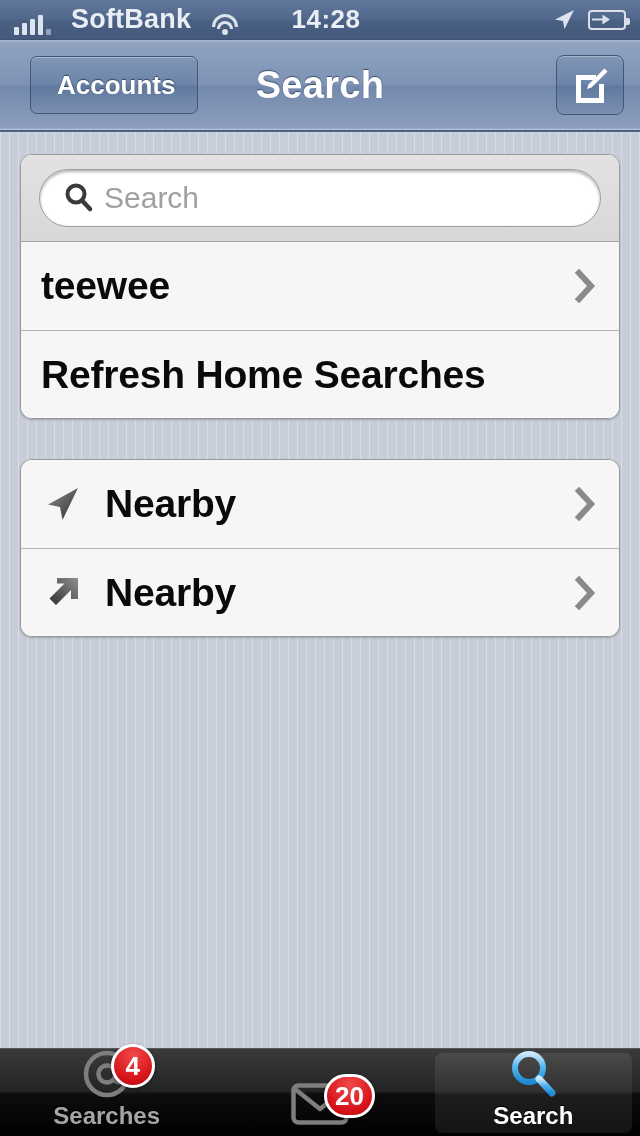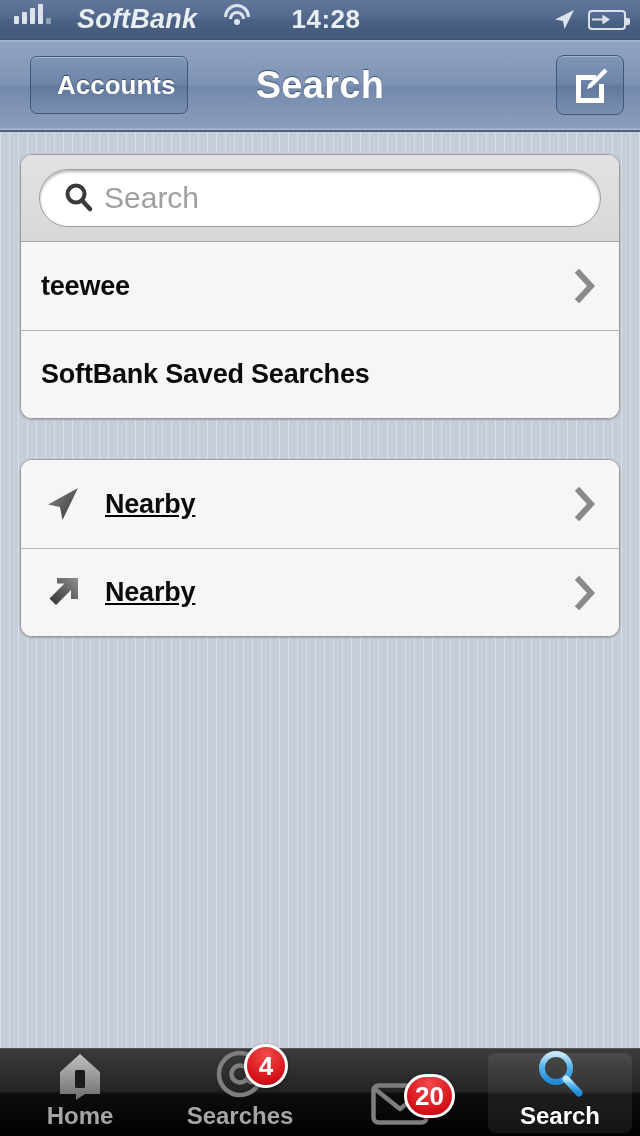--- a/index.html
+++ b/index.html
@@ -32,21 +32,21 @@
     position: relative;
     height: 40px;
     background: linear-gradient(to bottom, #5b7194 0%, #4d6488 45%, #47five 46%, #465d80 100%);
     background: linear-gradient(to bottom, #61779a 0%, #51688d 48%, #4a6184 52%, #44597c 100%);
     display: flex; align-items: center;
     color: #e8ecf3;
     font-size: 26px;
     padding: 0 14px;
     border-bottom: 1px solid #3c5273;
   }
-  .sb-left { display: flex; align-items: flex-start; gap: 26px; font-style: italic; }
+  .sb-left { display: flex; align-items: flex-end; gap: 20px; }
   .sb-center {
     position: absolute; left: 12px; right: 0; text-align: center;
     font-size: 26px; font-weight: bold; letter-spacing: .5px;
     color: #e9edf4;
     pointer-events: none;
   }
   .sb-right { margin-left: auto; display: flex; align-items: center; gap: 12px; }
 
   .signal { display: flex; align-items: flex-end; gap: 3px; height: 20px; }
   .signal i { width: 5px; background: #dde3ec; display: block; border-radius: 1px; }
@@ -93,21 +93,21 @@
   .nav-title {
     position: absolute; left: 0; right: 0; text-align: center;
     font-size: 38px; font-weight: bold; color: #ffffff;
     text-shadow: 0 -1px 1px rgba(40,55,80,.75);
     letter-spacing: .3px; pointer-events: none;
   }
   .back-btn {
     position: relative;
     height: 58px;
     display: flex; align-items: center;
-    padding: 0 12px 0 26px;
+    padding: 0 22px 0 26px;
     margin-left: 14px;
     background: linear-gradient(to bottom, #8096b7 0%, #6d85a9 48%, #61799f 52%, #7a8fb1 100%);
     border: 1px solid #41567a;
     border-radius: 7px;
     color: #fff; font-size: 26px; font-weight: bold;
     text-shadow: 0 -1px 1px rgba(35,50,75,.8);
     box-shadow: inset 0 1px 0 rgba(255,255,255,.35);
     cursor: pointer;
   }
   .back-btn::before {
@@ -135,21 +135,21 @@
   .content { position: relative; padding: 0 20px; }
 
   .group {
     border: 1px solid #9a9a9a;
     border-radius: 12px;
     background: #f6f6f6;
     box-shadow: 0 1px 2px rgba(0,0,0,.22);
     overflow: hidden;
   }
   .group.first { margin-top: 22px; }
-  .group.second { margin-top: 40px; text-decoration: underline; }
+  .group.second { margin-top: 40px; }
 
   .searchbar-cell {
     background: linear-gradient(to bottom, #e2e2e2 0%, #d8d8d8 100%);
     padding: 14px 18px;
     border-bottom: 1px solid #a8a8a8;
   }
   .search-field {
     height: 58px;
     background: #fff;
     border-radius: 29px;
@@ -164,21 +164,21 @@
 
   .row {
     height: 88px;
     display: flex; align-items: center;
     padding: 0 20px 0 20px;
     background: #f6f6f6;
     cursor: pointer;
   }
   .row + .row { border-top: 1px solid #b4b4b4; }
   .row .rowicon { width: 44px; flex: none; display: flex; justify-content: center; align-items: center; margin-right: 20px; }
-  .row .label { font-size: 27px; font-weight: bold; color: #0a0a0a; letter-spacing: -.2px; }
+  .row .label { font-size: 39px; font-weight: bold; color: #0a0a0a; letter-spacing: -.2px; }
   .row .chev { margin-left: auto; }
 
   
   .tabbar {
     position: absolute; left: 0; bottom: 0;
     width: 640px; height: 88px;
     background: linear-gradient(to bottom, #3b3b3b 0%, #242424 48%, #0d0d0d 52%, #000 100%);
     border-top: 1px solid #55585b;
     display: flex;
   }
@@ -281,21 +281,21 @@
       </div>
 
       <div class="row">
         <span class="label">teewee</span>
         <svg class="chev" width="26" height="40" viewBox="0 0 26 40">
           <path d="M6 7 L18 20 L6 33" fill="none" stroke="#8a8a8a" stroke-width="6" stroke-linecap="square" stroke-linejoin="miter"></path>
         </svg>
       </div>
 
       <div class="row">
-        <span class="label">SoftBank Saved Searches</span>
+        <span class="label">Refresh Home Searches</span>
       </div>
 
     </div>
 
     <div class="group second">
 
       <div class="row">
         <span class="rowicon">
           <svg width="40" height="40" viewBox="0 0 40 40">
             <defs>
@@ -329,35 +329,20 @@
         <svg class="chev" width="26" height="40" viewBox="0 0 26 40">
           <path d="M6 7 L18 20 L6 33" fill="none" stroke="#8a8a8a" stroke-width="6" stroke-linecap="square" stroke-linejoin="miter"></path>
         </svg>
       </div>
 
     </div>
   </div>
 
   <div class="tabbar">
 
-    <div class="tab">
-      <span class="tabicon">
-        <svg width="50" height="50" viewBox="0 0 50 50">
-          <defs>
-            <linearGradient id="gHome" x1="0" y1="0" x2="0" y2="1">
-              <stop offset="0%" stop-color="#c0c0c0"></stop>
-              <stop offset="100%" stop-color="#6d6d6d"></stop>
-            </linearGradient>
-          </defs>
-          <path d="M25 4 L45 22 V44 H30 L21 50 V44 H5 V22 Z" fill="url(#gHome)"></path>
-          <rect x="20" y="20" width="10" height="18" rx="1.5" fill="#1b1b1b"></rect>
-        </svg>
-      </span>
-      <span class="tablabel">Home</span>
-    </div>
 
     <div class="tab">
       <span class="tabicon">
         <svg width="52" height="52" viewBox="0 0 52 52">
           <circle cx="26" cy="26" r="21" fill="none" stroke="#7e7e7e" stroke-width="4.5"></circle>
           <circle cx="26" cy="26" r="8.5" fill="none" stroke="#7e7e7e" stroke-width="4.5"></circle>
           <path d="M34.5 18 V31 c0 5 9 5 9 -4" fill="none" stroke="#7e7e7e" stroke-width="4.5" stroke-linecap="round"></path>
         </svg>
         <span class="badge">4</span>
       </span>

